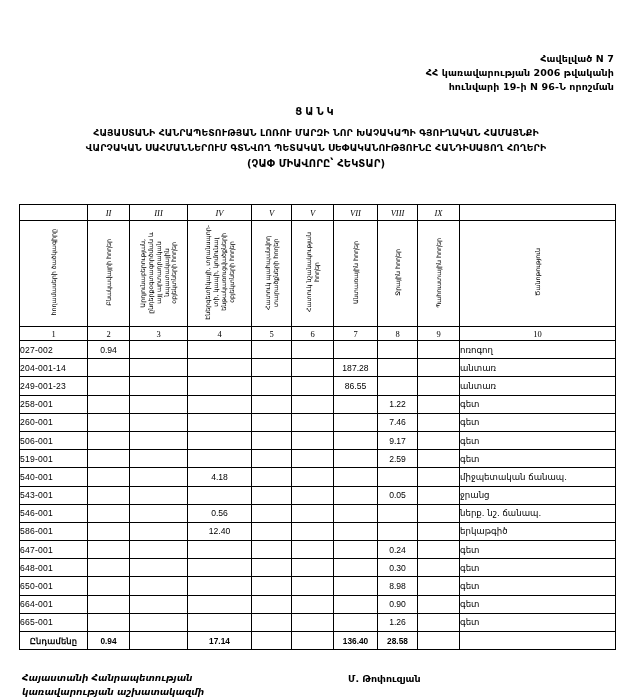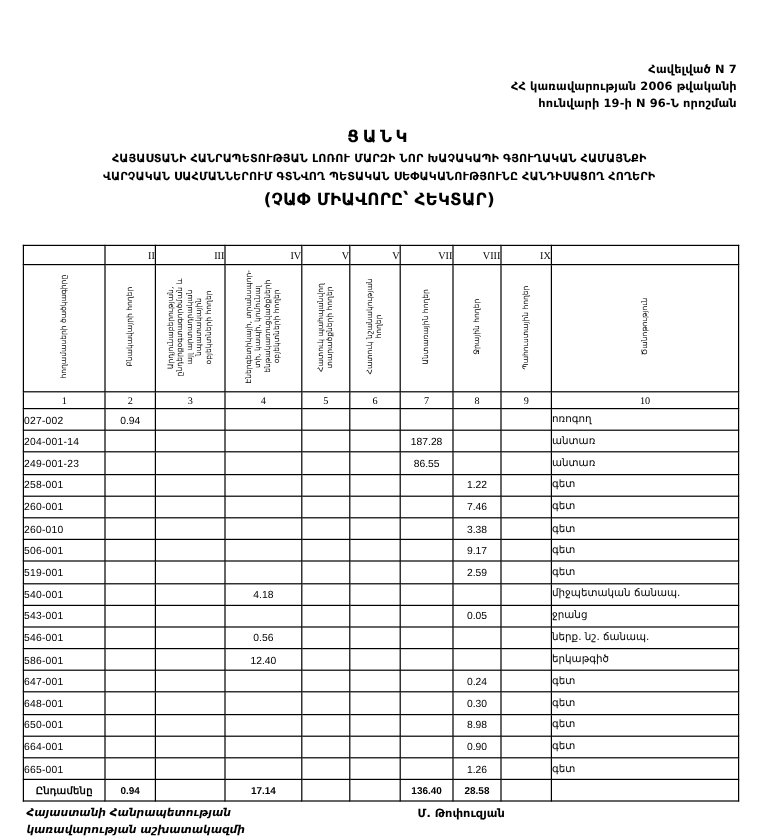--- a/index.html
+++ b/index.html
@@ -32,37 +32,37 @@
     font-weight: bold;
     line-height: 1.45;
     letter-spacing: 0.1px;
   }
   .doc-kind {
     position: absolute;
     top: 70px;
     left: 0;
     width: 632px;
     text-align: center;
-    font-size: 14px;
+    font-size: 10px;
     font-weight: bold;
     letter-spacing: 3px;
   }
   .title-block {
     position: absolute;
     top: 90px;
     left: 16px;
     width: 600px;
     text-align: center;
     font-size: 9.3px;
     font-weight: bold;
     line-height: 1.6;
     letter-spacing: 0.1px;
   }
   .title-block .sub {
-    font-size: 14px;
+    font-size: 10px;
   }
   table.grid {
     position: absolute;
     top: 168px;
     left: 19px;
     width: 596px;
     border-collapse: collapse;
     table-layout: fixed;
   }
   table.grid td, table.grid th {
@@ -79,23 +79,24 @@
   col.c3 { width: 64px; }
   col.c4 { width: 40px; }
   col.c5 { width: 42px; }
   col.c6 { width: 44px; }
   col.c7 { width: 40px; }
   col.c8 { width: 42px; }
   col.c9 { width: 156px; }
 
   tr.hdr-roman td {
     height: 15px;
-    text-align: right;
+    text-align: center;
     font-size: 8.5px;
     font-family: "Liberation Serif", serif;
+    font-style: italic;
   }
   td.rot-cell {
     height: 105px;
     text-align: center;
     vertical-align: middle;
     position: relative;
   }
   .rot {
     writing-mode: vertical-rl;
     transform: rotate(180deg);
@@ -291,32 +292,20 @@
         <td class="num"></td>
         <td class="num"></td>
         <td class="num"></td>
         <td class="num"></td>
         <td class="num"></td>
         <td class="num">7.46</td>
         <td class="num"></td>
         <td class="note">գետ</td>
       </tr>
       <tr class="datarow">
-        <td class="code">260-010</td>
-        <td class="num"></td>
-        <td class="num"></td>
-        <td class="num"></td>
-        <td class="num"></td>
-        <td class="num"></td>
-        <td class="num"></td>
-        <td class="num">3.38</td>
-        <td class="num"></td>
-        <td class="note">գետ</td>
-      </tr>
-      <tr class="datarow">
         <td class="code">506-001</td>
         <td class="num"></td>
         <td class="num"></td>
         <td class="num"></td>
         <td class="num"></td>
         <td class="num"></td>
         <td class="num"></td>
         <td class="num">9.17</td>
         <td class="num"></td>
         <td class="note">գետ</td>

